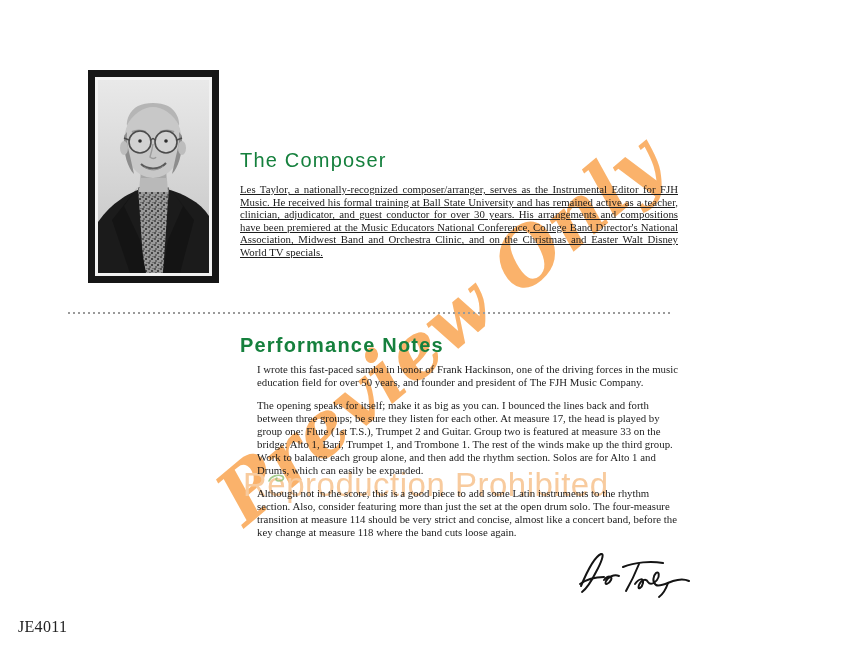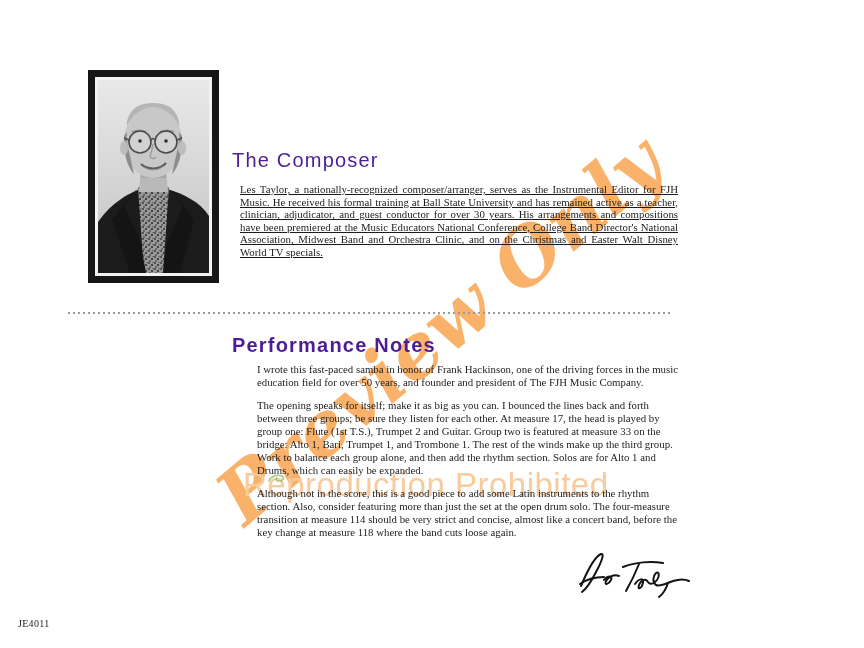--- a/index.html
+++ b/index.html
@@ -11,26 +11,26 @@
     font-family:"Liberation Serif", serif;
     color:#1c1c1c;
   }
   
   .photo{
     position:absolute;left:88px;top:70px;width:131px;height:213px;
     z-index:2;
   }
   
   .section-heading{
-    position:absolute;left:232px;
+    position:absolute;left:240px;
     font-family:"Liberation Sans", sans-serif;
     font-weight:300;
     font-size:20px;
     letter-spacing:1.2px;
-    color:#4c1d95;
+    color:#15803d;
     z-index:2;
     white-space:nowrap;
   }
   .composer-heading{top:149px;}
   .notes-heading{top:334px;font-weight:bold;}
   
   .bio{
     position:absolute;left:240px;top:183px;width:438px;
     font-size:10.8px;line-height:12.6px;
     text-align:justify;
@@ -76,21 +76,21 @@
     z-index:1;
   }
   
   .signature{
     position:absolute;left:573px;top:544px;width:122px;height:56px;
     z-index:2;
   }
   
   .catalog{
     position:absolute;left:18px;top:618px;
-    font-size:10px;
+    font-size:16px;
     letter-spacing:0.3px;
     color:#222222;
     z-index:2;
   }
 </style>
 </head>
 <body>
 
 <div class="page">
 

